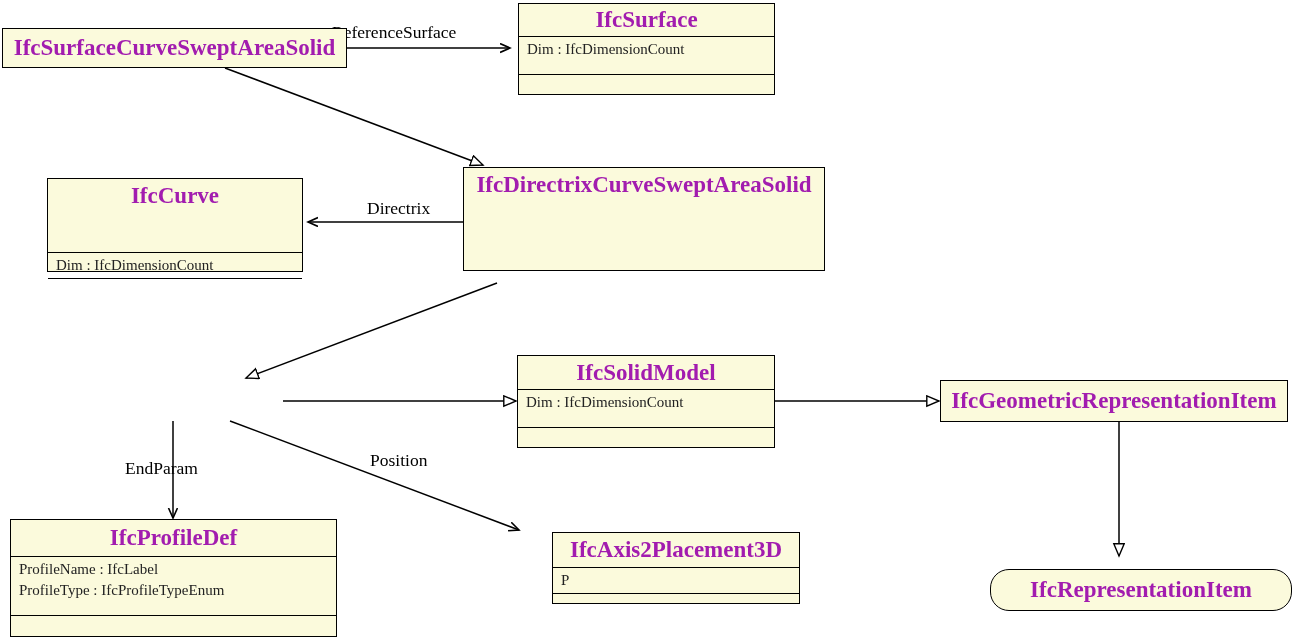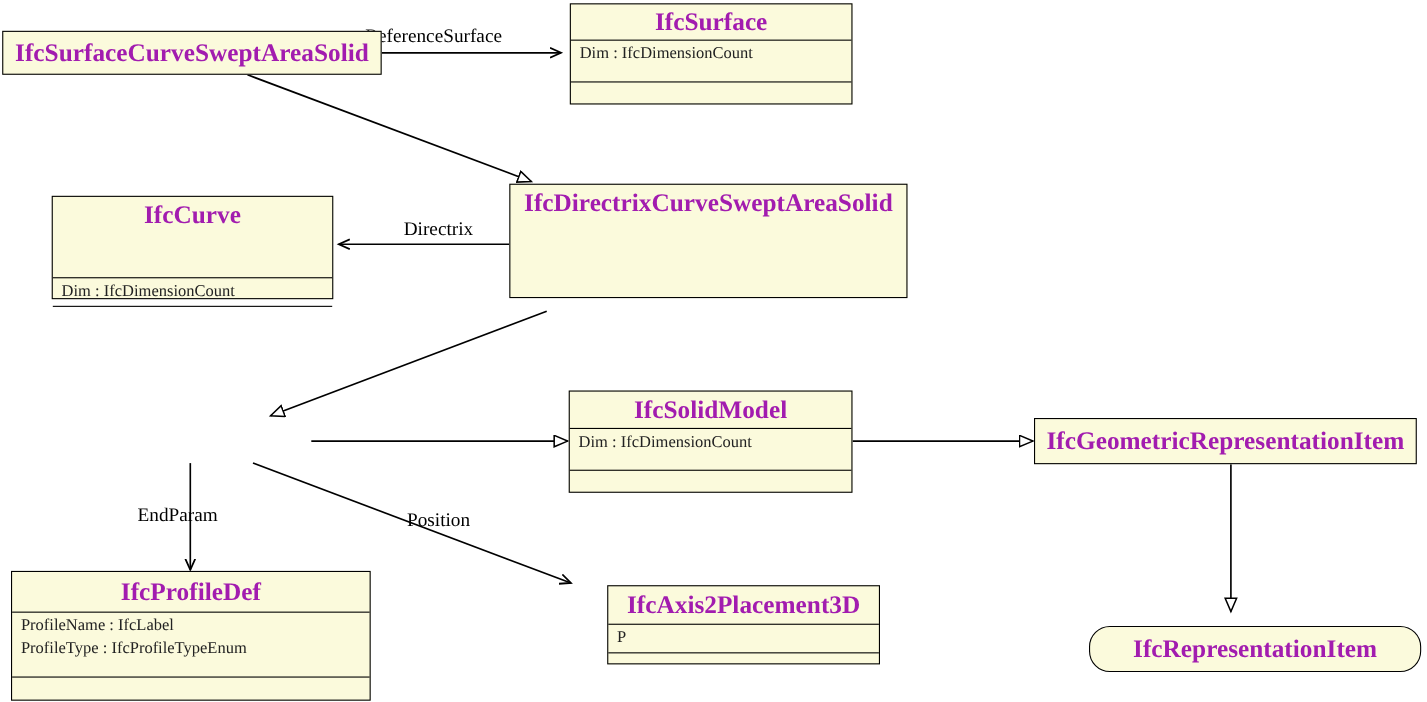--- a/index.html
+++ b/index.html
@@ -88,21 +88,21 @@
     <path d="M283,401 L516,401" stroke="#000" stroke-width="1.5" fill="none" marker-end="url(#arrow-triangle)"></path>
     <path d="M775,401 L939,401" stroke="#000" stroke-width="1.5" fill="none" marker-end="url(#arrow-triangle)"></path>
     <path d="M1119,422 L1119,556" stroke="#000" stroke-width="1.5" fill="none" marker-end="url(#arrow-triangle)"></path>
     <path d="M173,421 L173,518" stroke="#000" stroke-width="1.5" fill="none" marker-end="url(#arrow-open)"></path>
     <path d="M230,421 L519,530" stroke="#000" stroke-width="1.5" fill="none" marker-end="url(#arrow-open)"></path>
   </svg>
 
   <div class="edge-label" style="left:332px; top:22px;">ReferenceSurface</div>
   <div class="edge-label" style="left:367px; top:198px;">Directrix</div>
   <div class="edge-label" style="left:125px; top:458px;">EndParam</div>
-  <div class="edge-label" style="left:370px; top:462px;font-family:Liberation Serif, serif;">Position</div>
+  <div class="edge-label" style="left:370px; top:450px;font-family:Liberation Serif, serif;">Position</div>
 
   <div class="uml-class single" style="left:2px; top:28px; width:345px; height:40px;">
     <div class="uml-title">IfcSurfaceCurveSweptAreaSolid</div>
   </div>
 
   <div class="uml-class" style="left:518px; top:3px; width:257px; height:92px;">
     <div class="uml-title" style="height:32px;">IfcSurface</div>
     <div class="uml-attrs">
       <div>Dim : IfcDimensionCount</div>
     </div>

